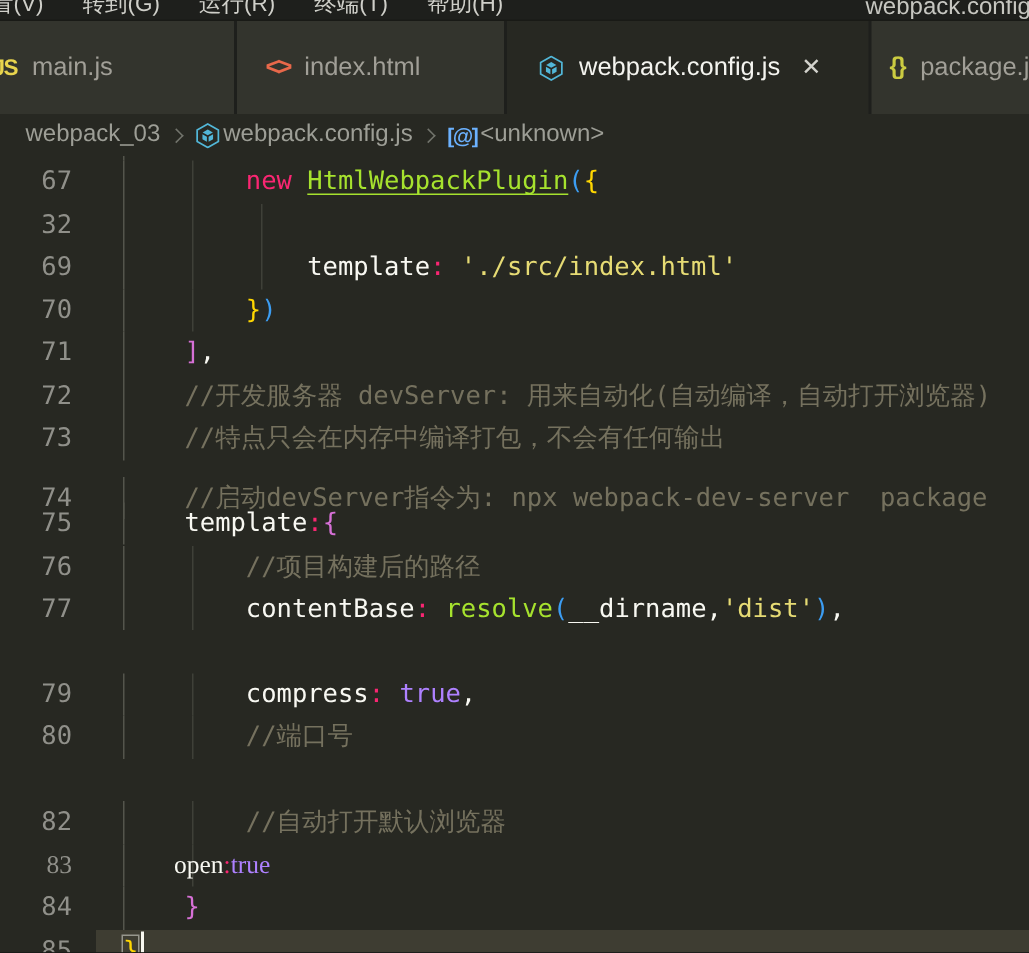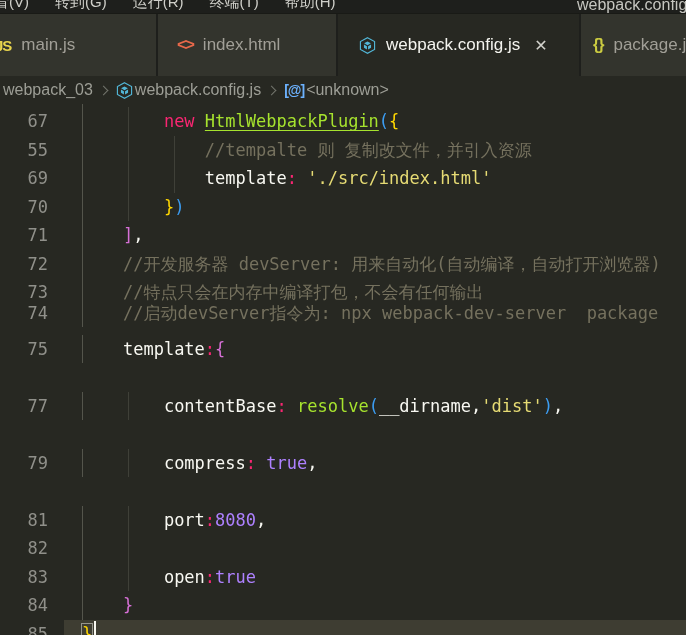--- a/index.html
+++ b/index.html
@@ -22,21 +22,21 @@
   .tab{ height:62px; flex:none; display:flex; align-items:center;
     background:var(--bg_tab_inactive); margin-right:2px; font-size:17px;
     color:var(--fg_tab_inactive); white-space:nowrap; overflow:hidden;}
   .tab.active{ background:var(--bg_tab_active); color:#f4f4ef; }
   .tab .ticon{ margin-right:10px; flex:none; display:inline-flex; align-items:center;}
   .ic-js{ color:var(--icon_js); font-weight:bold; font-size:15px; letter-spacing:-1px;}
   .ic-html{ color:var(--icon_html); font-weight:bold; font-size:17px; letter-spacing:-2px;}
   .ic-json{ color:var(--icon_json); font-weight:bold; font-size:16px; letter-spacing:-1px;}
   .tab .close{ margin-left:14px; color:#d2d2cc; font-size:16px; }
   
-  .breadcrumb{ position:absolute; top:76px; left:0; right:0; height:28px;
+  .breadcrumb{ position:absolute; top:76px; left:14px; right:0; height:28px;
     background:var(--bg_editor); display:flex; align-items:center;
     color:var(--fg_breadcrumb); font-size:16px; padding-left:3px; white-space:nowrap;}
   .crumb-sep{ width:7px; height:7px; border-top:1.6px solid #72746c;
     border-right:1.6px solid #72746c; transform:rotate(45deg); margin:0 7px; flex:none;}
   .crumb-icon{ display:inline-flex; align-items:center; margin:0 2px;}
   .ic-symbol{ color:var(--icon_symbol); font-size:14px; font-weight:bold; letter-spacing:-1px;}
   
   .editor{ position:absolute; top:104px; left:0; right:0; bottom:0;
     overflow:hidden; background:var(--bg_editor);}
   .row{ position:absolute; left:0; width:100%; height:28.45px; white-space:pre;
@@ -114,30 +114,31 @@
         </svg>
       </span>
       <span>webpack.config.js</span>
       <span class="crumb-sep"></span>
       <span class="ic-symbol crumb-icon" style="display: inline-flex; align-items: center;">[@]</span>
       <span>&lt;unknown&gt;</span>
     </div>
   <div class="editor" id="editor">
       <div class="row" style="top: -25px;"><span class="ln">66</span><div class="guide g0" style="left: 82px;"></div><span class="code">    </span></div>
       <div class="row" style="top: 3.45px;"><span class="ln">67</span><div class="guide g0" style="left: 82px;"></div><div class="guide" style="left: 127.76px;"></div><span class="code">        <span class="tk-kw">new</span><span class="tk-txt"> </span><span class="tk-cls">HtmlWebpackPlugin</span><span class="tk-b3">(</span><span class="tk-b1">{</span></span></div>
-      <div class="row" style="top: 31.9px;"><span class="ln">55</span><div class="guide g0" style="left: 82px;"></div><div class="guide" style="left: 127.76px;"></div><div class="guide" style="left: 173.52px;"></div><span class="code">            <span class="tk-cmt">//tempalte 则 复制改文件，并引入资源</span></span></div>
+      <div class="row" style="top: 31.9px;"><span class="ln">32</span><div class="guide g0" style="left: 82px;"></div><div class="guide" style="left: 127.76px;"></div><div class="guide" style="left: 173.52px;"></div></div>
       <div class="row" style="top: 60.35px;"><span class="ln">69</span><div class="guide g0" style="left: 82px;"></div><div class="guide" style="left: 127.76px;"></div><div class="guide" style="left: 173.52px;"></div><span class="code">            <span class="tk-txt">template</span><span class="tk-op">:</span><span class="tk-txt"> </span><span class="tk-str">'./src/index.html'</span></span></div>
       <div class="row" style="top: 88.8px;"><span class="ln">70</span><div class="guide g0" style="left: 82px;"></div><div class="guide" style="left: 127.76px;"></div><span class="code">        <span class="tk-b1">}</span><span class="tk-b3">)</span></span></div>
       <div class="row" style="top: 117.25px;"><span class="ln">71</span><div class="guide g0" style="left: 82px;"></div><span class="code">    <span class="tk-b2">]</span><span class="tk-txt">,</span></span></div>
       <div class="row" style="top: 145.7px;"><span class="ln">72</span><div class="guide g0" style="left: 82px;"></div><span class="code">    <span class="tk-cmt">//开发服务器 devServer: 用来自动化(自动编译，自动打开浏览器)</span></span></div>
       <div class="row" style="top: 174.15px;"><span class="ln">73</span><div class="guide g0" style="left: 82px;"></div><span class="code">    <span class="tk-cmt">//特点只会在内存中编译打包，不会有任何输出</span></span></div>
-      <div class="row" style="top: 195px; text-decoration: underline;"><span class="ln">74</span><div class="guide g0" style="left: 82px;"></div><span class="code">    <span class="tk-cmt">//启动devServer指令为: npx webpack-dev-server  package</span></span></div>
+      <div class="row" style="top: 214px; text-decoration: underline;"><span class="ln">74</span><div class="guide g0" style="left: 82px;"></div><span class="code">    <span class="tk-cmt">//启动devServer指令为: npx webpack-dev-server  package</span></span></div>
       <div class="row" style="top: 231.05px;"><span class="ln">75</span><div class="guide g0" style="left: 82px;"></div><span class="code">    <span class="tk-txt">template</span><span class="tk-op">:</span><span class="tk-b2">{</span></span></div>
+      <div class="row" style="top: 259.5px;"><span class="ln">76</span><div class="guide g0" style="left: 82px;"></div><div class="guide" style="left: 127.76px;"></div><span class="code">        <span class="tk-cmt">//项目构建后的路径</span></span></div>
       <div class="row" style="top: 287.95px;"><span class="ln">77</span><div class="guide g0" style="left: 82px;"></div><div class="guide" style="left: 127.76px;"></div><span class="code">        <span class="tk-txt">contentBase</span><span class="tk-op">:</span><span class="tk-txt"> </span><span class="tk-fn">resolve</span><span class="tk-b3">(</span><span class="tk-txt">__dirname</span><span class="tk-txt">,</span><span class="tk-str">'dist'</span><span class="tk-b3">)</span><span class="tk-txt">,</span></span></div>
       <div class="row" style="top: 344.85px;"><span class="ln">79</span><div class="guide g0" style="left: 82px;"></div><div class="guide" style="left: 127.76px;"></div><span class="code">        <span class="tk-txt">compress</span><span class="tk-op">:</span><span class="tk-txt"> </span><span class="tk-num">true</span><span class="tk-txt">,</span></span></div>
-      <div class="row" style="top: 401.75px;"><span class="ln">81</span><div class="guide g0" style="left: 82px;"></div><div class="guide" style="left: 127.76px;"></div><span class="code">        <span class="tk-txt">port</span><span class="tk-op">:</span><span class="tk-num">8080</span><span class="tk-txt">,</span></span></div>
-      <div class="row" style="top: 430.2px;"><span class="ln">82</span><div class="guide g0" style="left: 82px;"></div><div class="guide" style="left: 127.76px;"></div></div>
-      <div class="row" style="top: 458.65px;"><span class="ln">83</span><div class="guide g0" style="left: 82px;"></div><div class="guide" style="left: 127.76px;"></div><span class="code">        <span class="tk-txt">open</span><span class="tk-op">:</span><span class="tk-num">true</span></span></div>
+      <div class="row" style="top: 373.3px;"><span class="ln">80</span><div class="guide g0" style="left: 82px;"></div><div class="guide" style="left: 127.76px;"></div><span class="code">        <span class="tk-cmt">//端口号</span></span></div>
+      <div class="row" style="top: 430.2px;"><span class="ln">82</span><div class="guide g0" style="left: 82px;"></div><div class="guide" style="left: 127.76px;"></div><span class="code">        <span class="tk-cmt">//自动打开默认浏览器</span></span></div>
+      <div class="row" style="top: 458.65px; font-family: Liberation Serif, serif;"><span class="ln">83</span><div class="guide g0" style="left: 82px;"></div><div class="guide" style="left: 127.76px;"></div><span class="code">        <span class="tk-txt">open</span><span class="tk-op">:</span><span class="tk-num">true</span></span></div>
       <div class="row" style="top: 487.1px;"><span class="ln">84</span><div class="guide g0" style="left: 82px;"></div><span class="code">    <span class="tk-b2">}</span></span></div>
       <div class="row current" style="top: 515.55px;"><span class="ln">85</span><span class="code"><span class="tk-b1 bmatch">}</span></span></div>
       <div class="cursor" style="left: 94.44px; top: 516.55px; height: 26px;"></div>
     </div>
 </div>
 
 </body></html>

